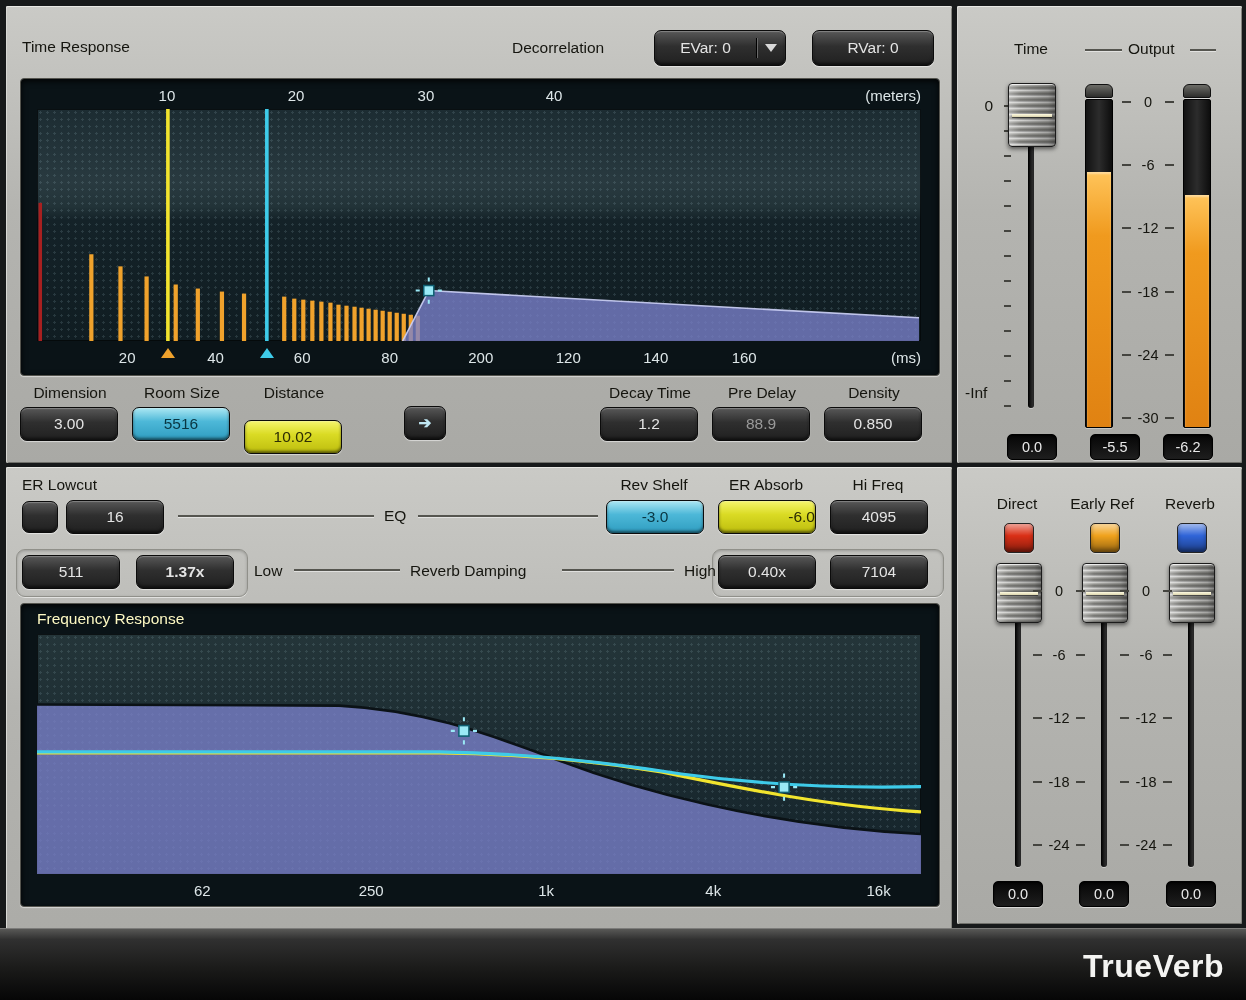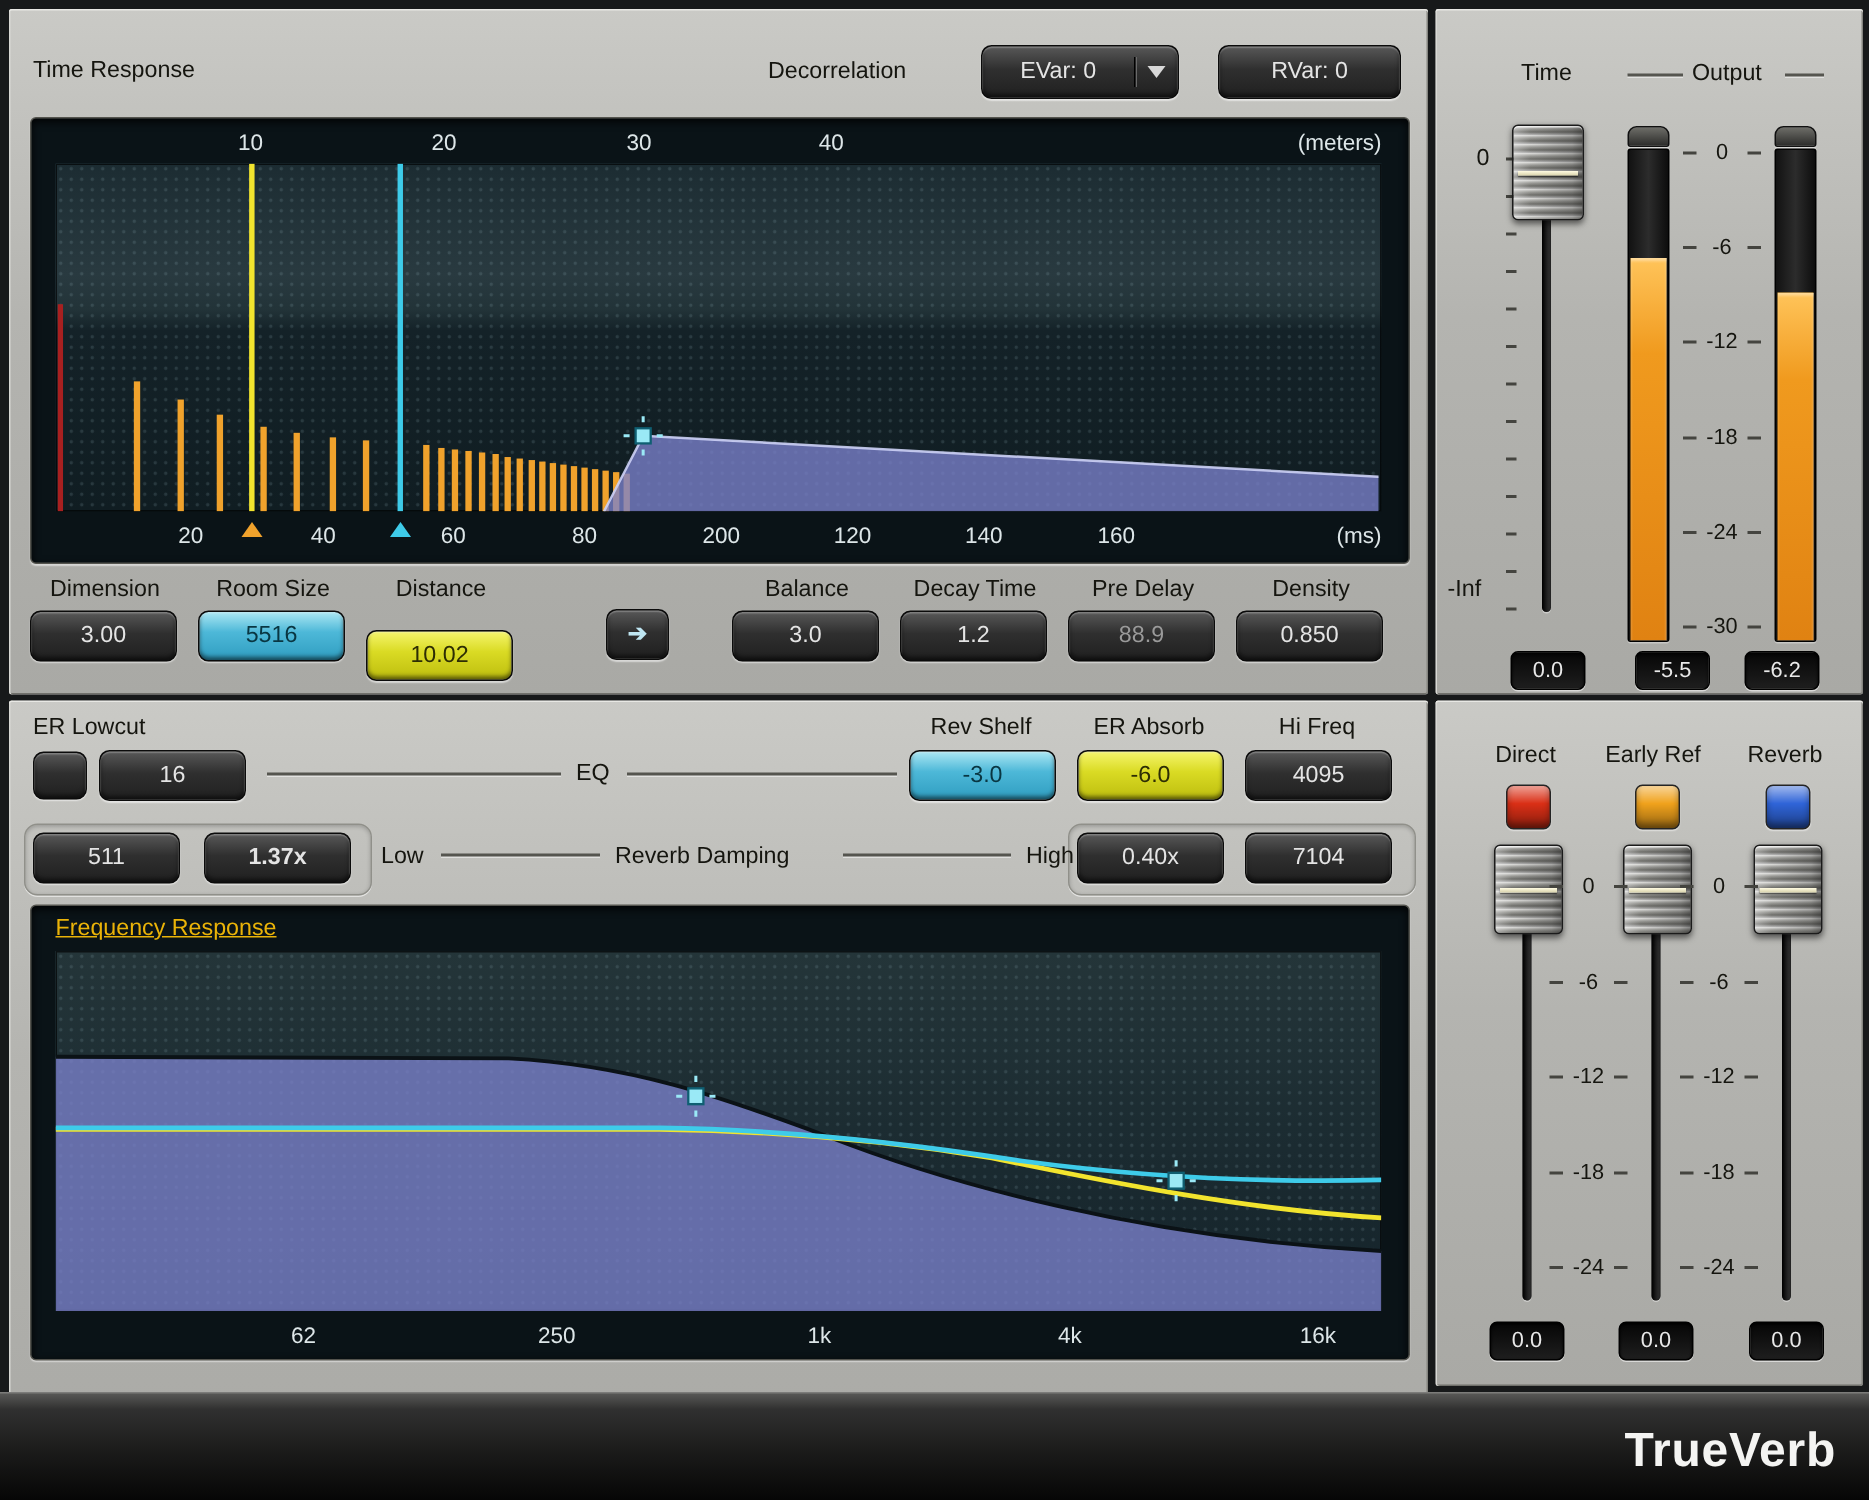--- a/index.html
+++ b/index.html
@@ -34,21 +34,21 @@
   .ax{position:absolute;left:16px;right:18px;}
   .tick{position:absolute;transform:translateX(-50%);top:6px;color:#dde6e8;font-size:15px;}
   .unit{position:absolute;right:0;top:6px;color:#dde6e8;font-size:15px;}
   .tri{position:absolute;top:5px;width:0;height:0;border-left:7px solid transparent;border-right:7px solid transparent;border-bottom:10px solid #f0a22c;transform:translateX(-50%);}
   .plot{position:absolute;left:16px;right:18px;overflow:hidden;box-shadow:inset 0 0 0 1px rgba(0,0,0,.65);
     background:radial-gradient(circle,rgba(170,205,215,.15) 1px,transparent 1.4px) 0 0/7px 7px,
     linear-gradient(180deg,#1c2c32,#293a40 32%,#223338 42%,#142228 48%,#101d22);}
   #fr-plot{background:radial-gradient(circle,rgba(170,205,215,.14) 1px,transparent 1.4px) 0 0/7px 7px,
     linear-gradient(180deg,#243539,#1b2b31 55%,#14232a);}
   .plot > svg{position:absolute;left:0;top:0;width:100%;height:100%;}
-  #fr-title{position:absolute;left:16px;top:6px;color:#eab308;font-size:15.5px;text-decoration:underline;}
+  #fr-title{position:absolute;left:16px;top:6px;color:#fef9c3;font-size:15.5px;}
 
   
   .track{position:absolute;width:6px;background:linear-gradient(90deg,#000,#3a3a3a);border-radius:3px;box-shadow:0 1px 0 rgba(255,255,255,.4),inset 0 1px 2px #000;}
   .cap{position:absolute;border-radius:4px;border:1px solid #1b1b1b;cursor:grab;
     background:linear-gradient(90deg,rgba(255,255,255,.35),rgba(255,255,255,0) 25%,rgba(0,0,0,.22) 85%,rgba(0,0,0,.4)),
     repeating-linear-gradient(180deg,#e2e2e0 0px,#9c9c98 2px,#6f6f6b 4px,#bababa 6px);
     box-shadow:0 2px 4px rgba(0,0,0,.55),inset 0 1px 0 rgba(255,255,255,.6);}
   .cap::after{content:"";position:absolute;left:3px;right:3px;top:50%;height:3px;margin-top:-1px;background:linear-gradient(180deg,#fffbe2,#d9d3ac);box-shadow:0 1px 1px rgba(0,0,0,.6);}
   .meter{position:absolute;width:28px;height:344px;}
   .meter-cap{height:12px;border-radius:6px 6px 2px 2px;background:linear-gradient(180deg,#6d6d68,#2d2d2b);border:1px solid #101010;box-shadow:0 1px 0 rgba(255,255,255,.4);}
@@ -156,24 +156,20 @@
       <span class="clabel">Room Size</span>
       <span class="vbtn cyan" style="width:96px;">5516</span>
     </div>
     <div class="ctl" style="left:238px;top:378px;">
       <span class="clabel">Distance</span>
       <span class="vbtn yellow" style="width:96px;margin-top:16px;">10.02</span>
     </div>
     <div class="vbtn" style="left:398px;top:400px;width:40px;color:#bfe6f2;font-weight:bold;">
       <span>➔</span>
     </div>
-    <div class="ctl" style="left:482px;top:378px;">
-      <span class="clabel">Balance</span>
-      <span class="vbtn" style="width:96px;">3.0</span>
-    </div>
     <div class="ctl" style="left:594px;top:378px;">
       <span class="clabel">Decay Time</span>
       <span class="vbtn" style="width:96px;">1.2</span>
     </div>
     <div class="ctl" style="left:706px;top:378px;">
       <span class="clabel">Pre Delay</span>
       <span class="vbtn dim" style="width:96px;">88.9</span>
     </div>
     <div class="ctl" style="left:818px;top:378px;">
       <span class="clabel">Density</span>
@@ -186,21 +182,21 @@
     <span class="dark-lbl center" style="left:600px;top:9px;width:96px;">Rev Shelf</span>
     <span class="dark-lbl center" style="left:712px;top:9px;width:96px;">ER Absorb</span>
     <span class="dark-lbl center" style="left:824px;top:9px;width:96px;">Hi Freq</span>
 
     <div class="vbtn" style="left:16px;top:34px;width:34px;height:30px;"></div>
     <div class="vbtn" style="left:60px;top:33px;width:96px;">16</div>
     <div class="hline" style="left:172px;top:48px;width:196px;"></div>
     <span class="dark-lbl" style="left:378px;top:40px;">EQ</span>
     <div class="hline" style="left:412px;top:48px;width:180px;"></div>
     <div class="vbtn cyan" style="left:600px;top:33px;width:96px;">-3.0</div>
-    <div class="vbtn yellow" style="left:712px;top:33px;width:96px;">-6.0</div>
+    <div class="vbtn yellow" style="left:712px;top:33px;width:96px;text-align:right;">-6.0</div>
     <div class="vbtn" style="left:824px;top:33px;width:96px;">4095</div>
 
     <div class="group" style="left:10px;top:82px;width:230px;height:46px;"></div>
     <div class="group" style="left:706px;top:82px;width:230px;height:46px;"></div>
     <div class="vbtn" style="left:16px;top:88px;width:96px;">511</div>
     <div class="vbtn" style="left:130px;top:88px;width:96px;font-weight:bold;">1.37x</div>
     <span class="dark-lbl" style="left:248px;top:95px;">Low</span>
     <div class="hline" style="left:288px;top:102px;width:106px;"></div>
     <span class="dark-lbl" style="left:404px;top:95px;">Reverb Damping</span>
     <div class="hline" style="left:556px;top:102px;width:112px;"></div>

